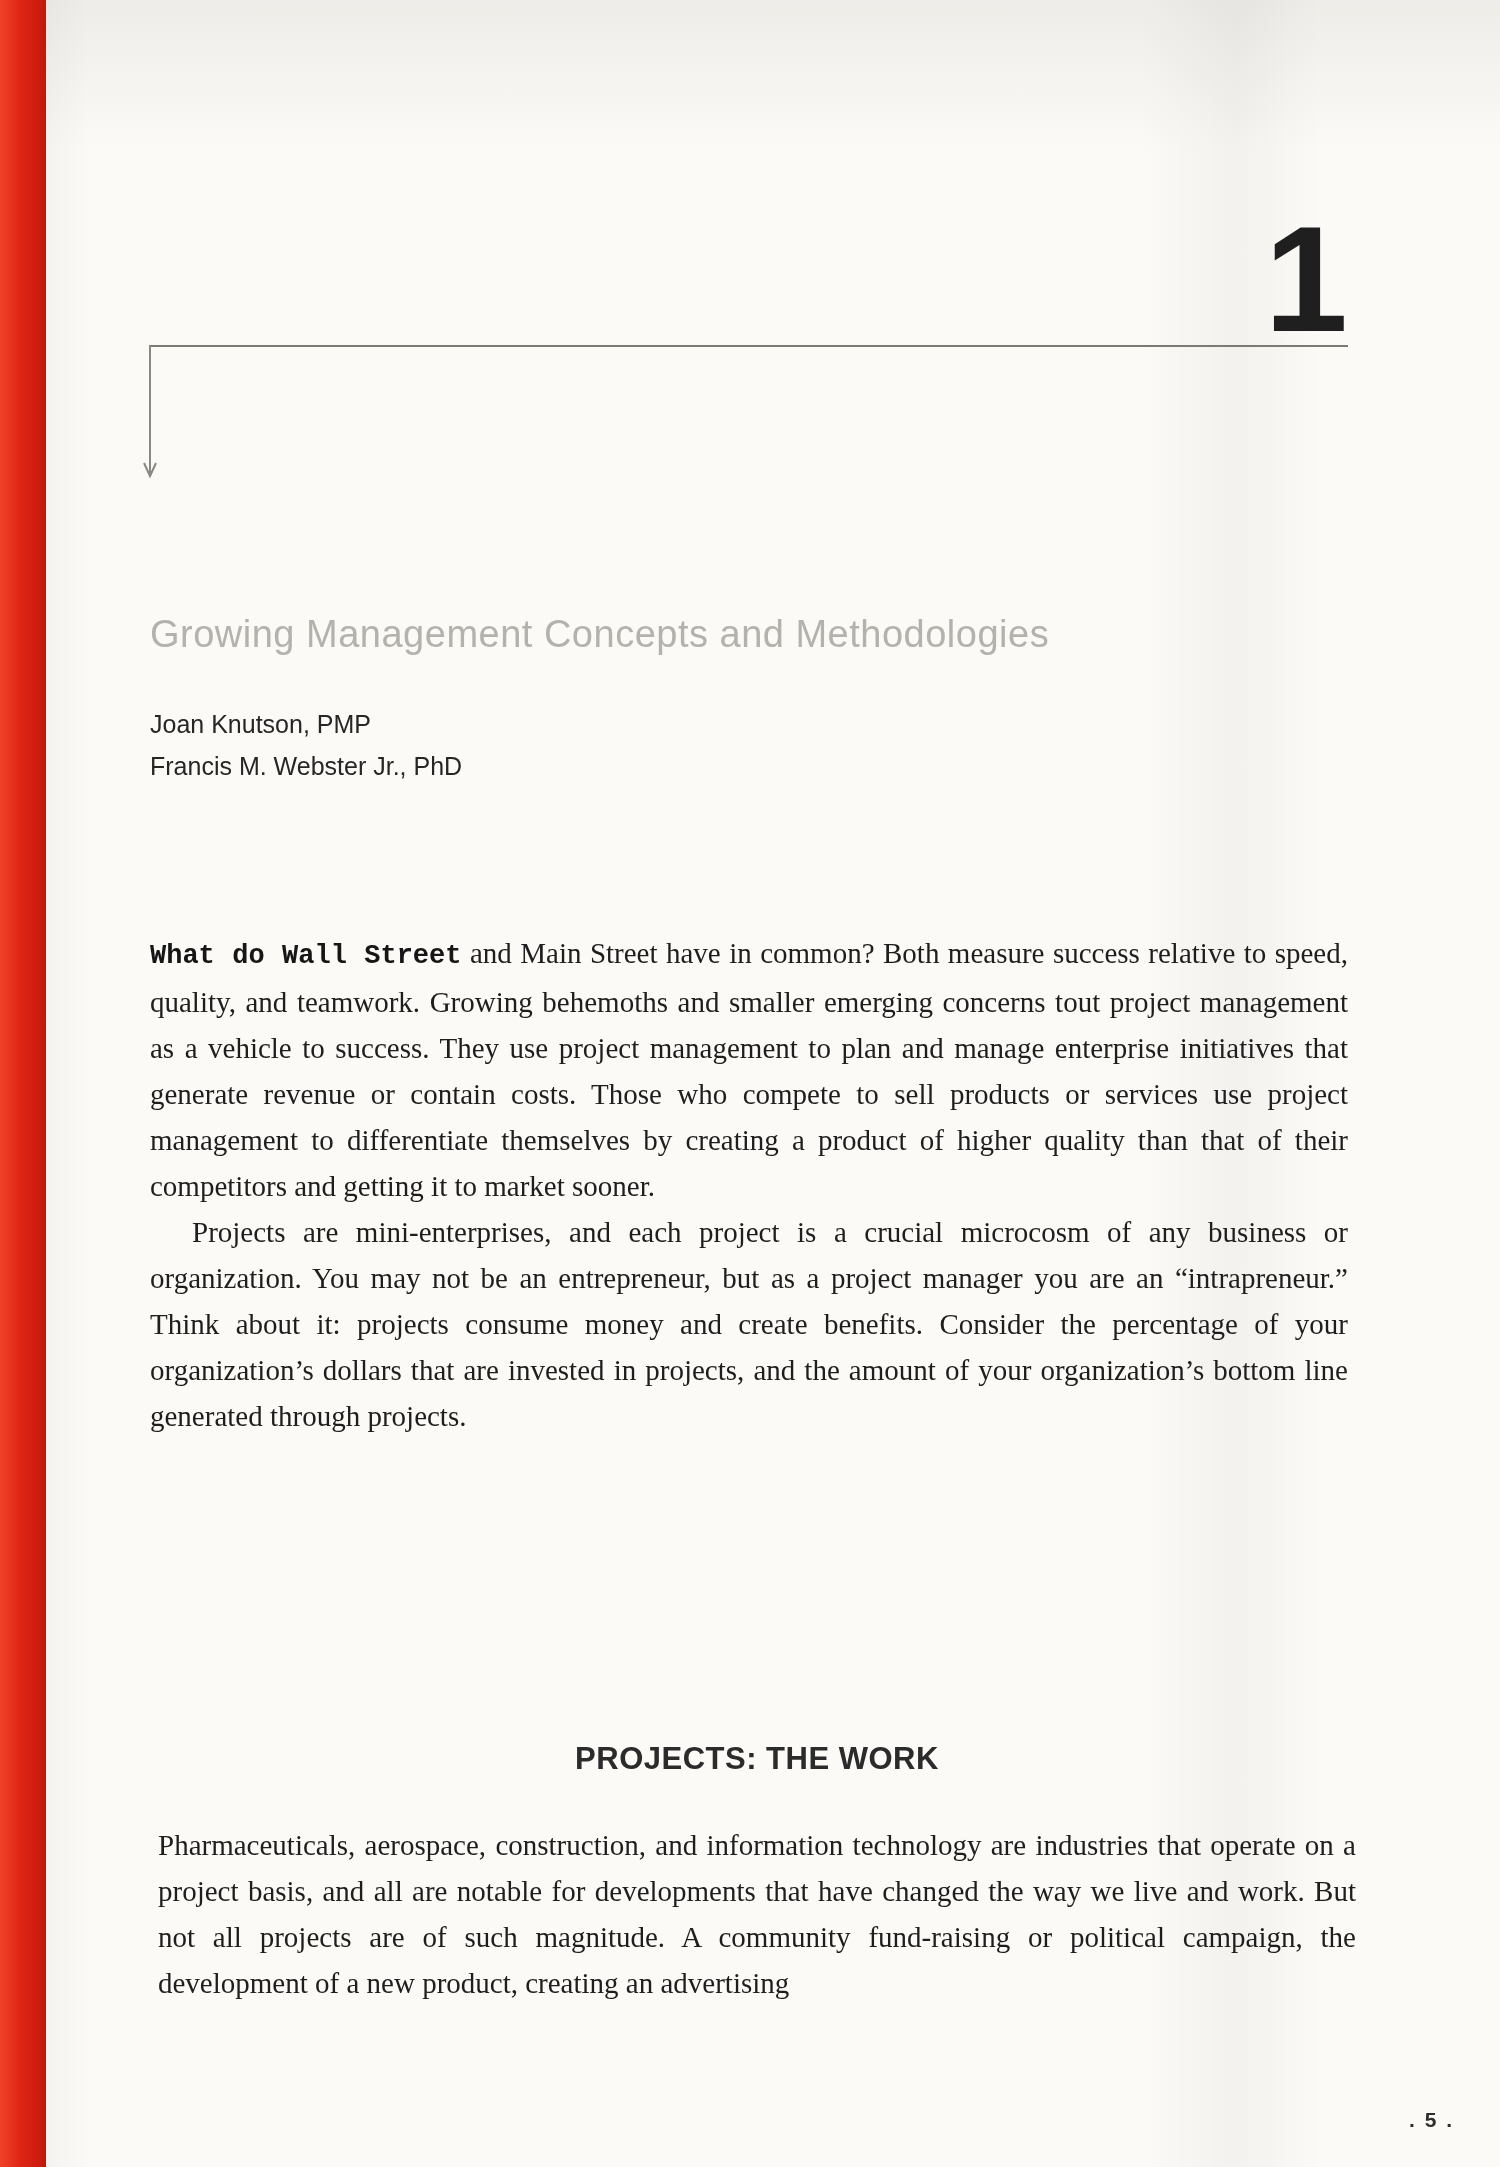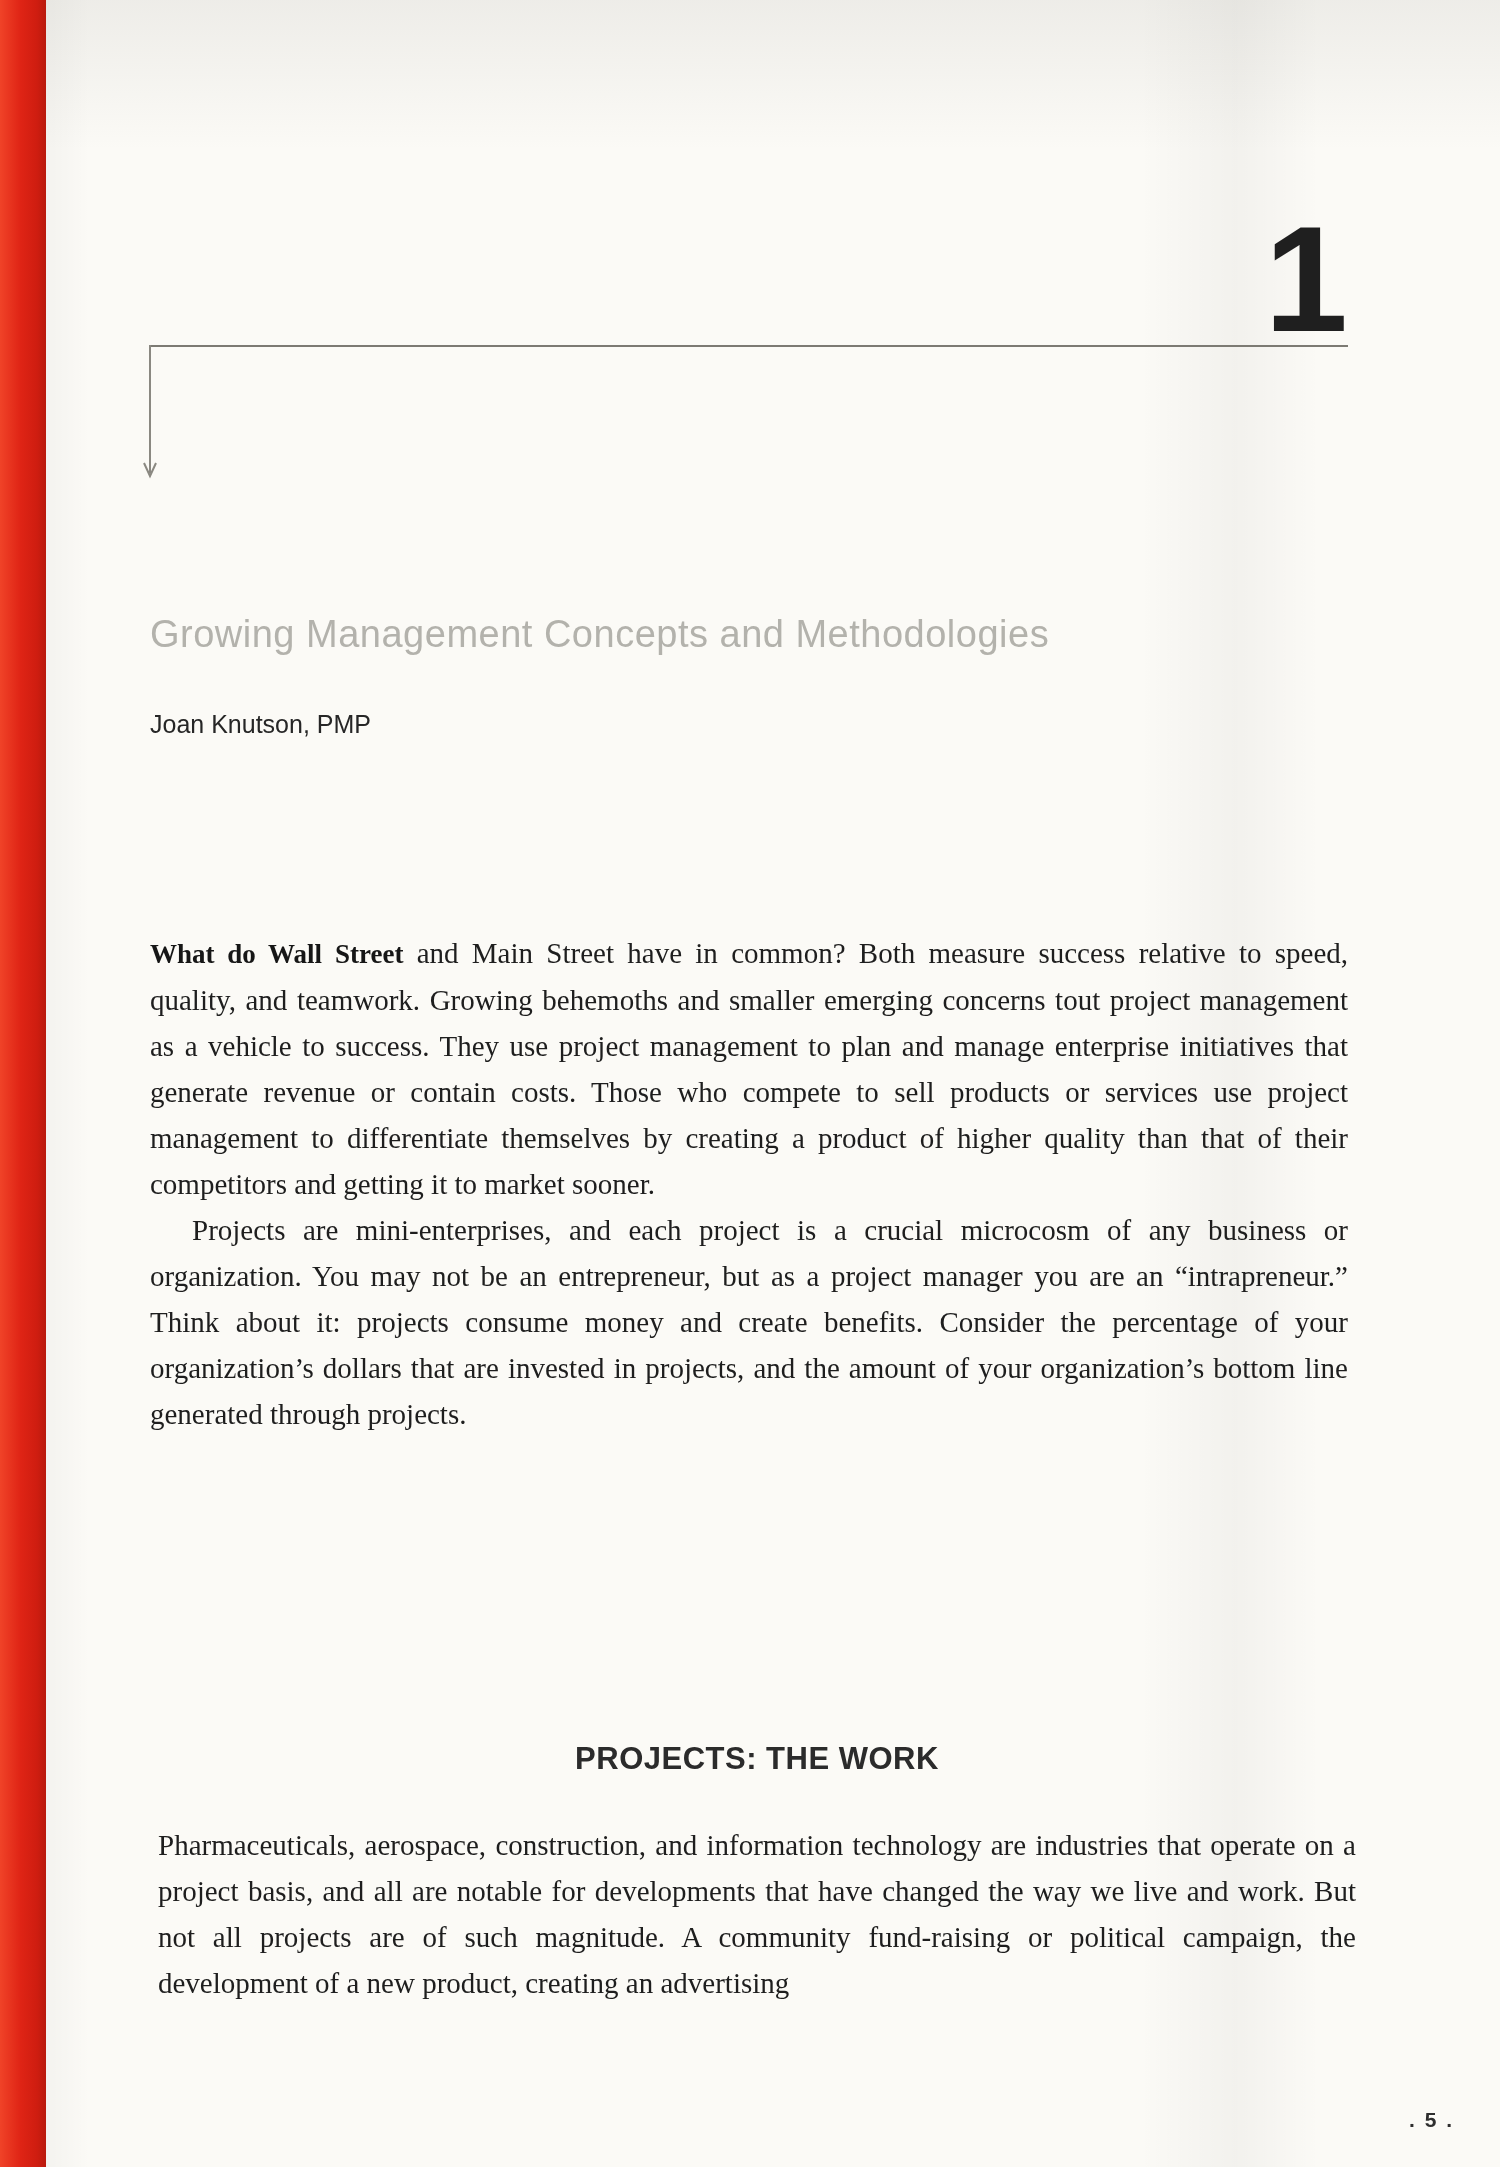--- a/index.html
+++ b/index.html
@@ -93,21 +93,21 @@
     line-height: 46px;
     text-align: justify;
   }
   .body-text p {
     margin: 0;
   }
   .body-text p.indent {
     text-indent: 42px;
   }
   .lead-in {
-    font-family: Liberation Serif, serif;
+    font-family: Liberation Mono, monospace;
     font-weight: 700;
     font-size: 27px;
     color: #161616;
   }
   .section-heading {
     position: absolute;
     left: 150px;
     top: 1733px;
     width: 1198px;
     margin: 8px;
@@ -154,20 +154,21 @@
   <svg class="margin-arrow" width="18" height="145" viewBox="0 0 18 145">
     <line x1="9" y1="0" x2="9" y2="128" stroke="#8a8881" stroke-width="2"></line>
     <polyline points="3,118 9,131 15,118" fill="none" stroke="#8a8881" stroke-width="2"></polyline>
   </svg>
 
 
   <h2 class="chapter-subtitle">Growing Management Concepts and Methodologies</h2>
 
   <div class="authors">
     <div>Joan Knutson, PMP</div>
+    <div>Francis M. Webster Jr., PhD</div>
   </div>
 
   <div class="body-text">
     <p><span class="lead-in">What do Wall Street</span><span> and Main Street have in common? Both measure success relative to speed, quality, and teamwork. Growing behemoths and smaller emerging concerns tout project management as a vehicle to success. They use project management to plan and manage enterprise initiatives that generate revenue or contain costs. Those who compete to sell products or services use project management to differentiate themselves by creating a product of higher quality than that of their competitors and getting it to market sooner.</span></p>
     <p class="indent">Projects are mini-enterprises, and each project is a crucial microcosm of any business or organization. You may not be an entrepreneur, but as a project manager you are an “intrapreneur.” Think about it: projects consume money and create benefits. Consider the percentage of your organization’s dollars that are invested in projects, and the amount of your organization’s bottom line generated through projects.</p>
   </div>
 
   <h3 class="section-heading">PROJECTS: THE WORK</h3>
 
   <div class="section-body">

